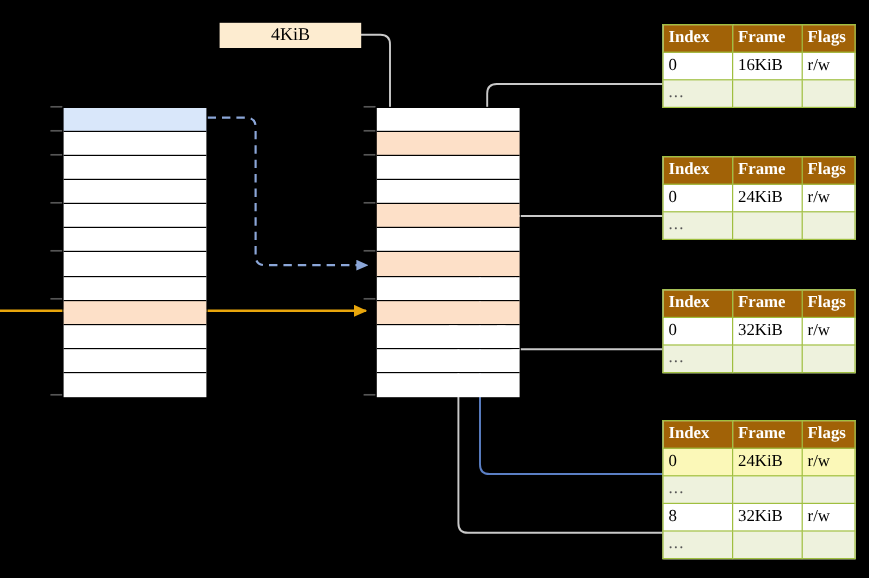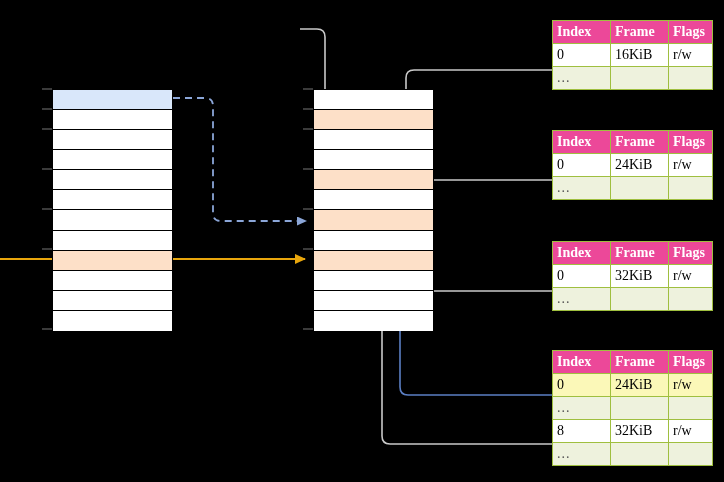--- a/index.html
+++ b/index.html
@@ -18,21 +18,21 @@
   
   .sizebox{position:absolute;background:#fdecd0;color:#000;
            text-align:center;font-size:15px;line-height:21px;}
 
   
   .ptable{position:absolute;border:1px solid #9fbf3f;border-collapse:collapse;
           table-layout:fixed;background:#eef2dd;}
   .ptable td,.ptable th{border:1px solid #9fbf3f;padding:0 4px;height:22px;
           font-size:14px;font-weight:normal;text-align:left;
           font-family:"Liberation Serif", serif;color:#000;}
-  .ptable th{background:#ec4899;color:#ffffff;font-weight:bold;}
+  .ptable th{background:#a16207;color:#ffffff;font-weight:bold;}
   .ptable td.data{background:#ffffff;}
   .ptable td.ell{background:#eef2dd;color:#555;letter-spacing:1px;}
   .ptable td.hl{background:#fbf8b8;}
 </style>
 </head>
 <body>
 
 <div id="stage">
 
   <svg id="wires" viewBox="0 0 724 482">
@@ -83,20 +83,21 @@
       <line x1="303" y1="89" x2="313" y2="89"></line>
       <line x1="303" y1="109" x2="313" y2="109"></line>
       <line x1="303" y1="129" x2="313" y2="129"></line>
       <line x1="303" y1="169" x2="313" y2="169"></line>
       <line x1="303" y1="209" x2="313" y2="209"></line>
       <line x1="303" y1="249" x2="313" y2="249"></line>
       <line x1="303" y1="329" x2="313" y2="329"></line>
     </g>
   </svg>
 
+  <div class="sizebox" style="left:183px;top:19px;width:118px;height:21px;">4KiB</div>
 
   <div class="memcol" id="left-col" style="left:52px;top:89px;width:121px;height:241px;">
       <div class="cell blue" style="height: 20.0833px;"></div>
       <div class="cell" style="height: 20.0833px;"></div>
       <div class="cell" style="height: 20.0833px;"></div>
       <div class="cell" style="height: 20.0833px;"></div>
       <div class="cell" style="height: 20.0833px;"></div>
       <div class="cell" style="height: 20.0833px;"></div>
       <div class="cell" style="height: 20.0833px;"></div>
       <div class="cell" style="height: 20.0833px;"></div>

